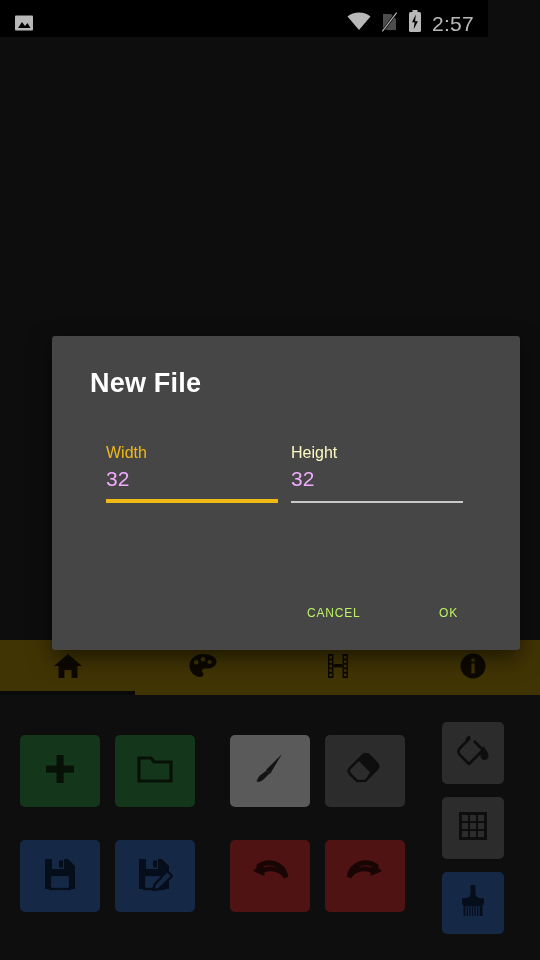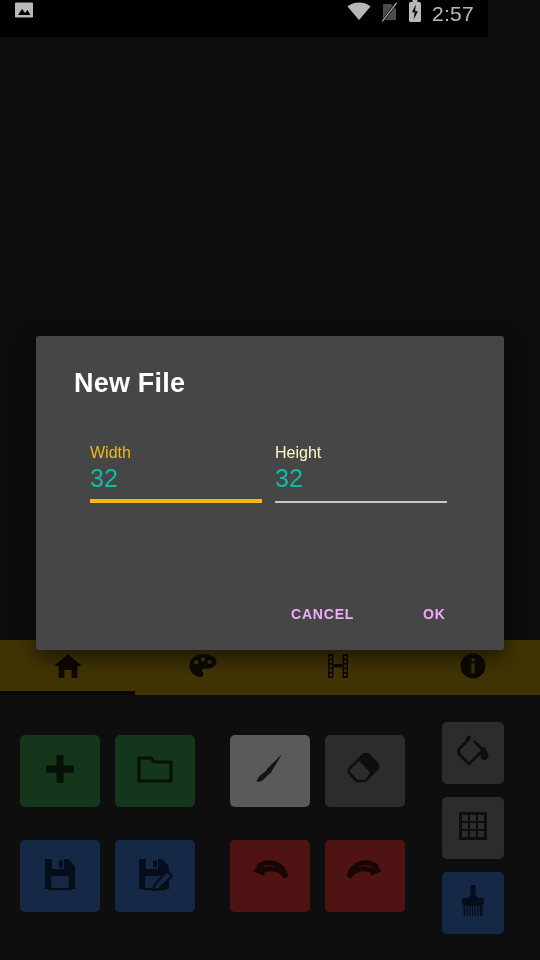--- a/index.html
+++ b/index.html
@@ -14,21 +14,21 @@
     width: 540px; height: 960px;
     background: #121212;
     overflow: hidden;
   }
 
   
   #statusbar {
     position: absolute; left: 0; top: 0;
     width: 488px; height: 37px;
     background: #000;
-    display: flex; align-items: flex-start;
+    display: flex; align-items: flex-end;
     padding: 0 14px;
   }
   #statusbar .left { display: flex; align-items: center; gap: 8px; }
   #statusbar .right { margin-left: auto; display: flex; align-items: center; gap: 10px; }
   .sb-time {
     color: #fff; font-size: 21px; letter-spacing: .3px;
     font-family: "Liberation Sans", sans-serif;
   }
   .ico { display: block; }
 
@@ -79,21 +79,21 @@
 
   
   #scrim {
     position: absolute; left: 0; top: 0;
     width: 540px; height: 960px;
     background: rgba(0,0,0,0.28);
     pointer-events: none;
   }
   #dialog {
     position: absolute;
-    left: 36px; top: 336px;
+    left: 52px; top: 336px;
     width: 468px; height: 314px;
     background: #464646;
     border-radius: 3px;
     box-shadow: 0 8px 22px rgba(0,0,0,.55);
   }
   #dialog-title {
     position: absolute; left: 38px; top: 32px;
     color: #ffffff;
     font-size: 27px;
     font-weight: bold;
@@ -107,41 +107,41 @@
   #field-width  { left: 54px; }
   #field-height { left: 239px; }
   .field-label {
     font-size: 16px;
     display: block;
     margin-bottom: 0;
   }
   #field-width  .field-label { color: #f0b916; }
   #field-height .field-label { color: #fef9c3; }
   .field-value {
-    font-size: 25px;
-    color: #14b8a6;
+    font-size: 21px;
+    color: #f0abfc;
     display: block;
     height: 33px;
     line-height: 33px;
   }
   .field-underline {
     display: block;
     height: 3px;
     width: 100%;
     margin-top: 4px;
   }
   #field-width  .field-underline { background: #f0b916; height: 4px; }
   #field-height .field-underline { background: #c9c9c9; height: 2px; margin-top: 6px; }
 
   .dlg-btn {
     position: absolute;
     top: 264px;
-    color: #f0abfc;
-    font-size: 14px;
-    font-weight: bold;
+    color: #bef264;
+    font-size: 12px;
+    font-weight: normal;
     letter-spacing: .8px;
     background: none; border: none;
     font-family: "Liberation Sans", sans-serif;
     cursor: pointer;
     padding: 6px 8px;
   }
   #btn-cancel { left: 247px; }
   #btn-ok     { left: 379px; }
 </style>
 </head>

